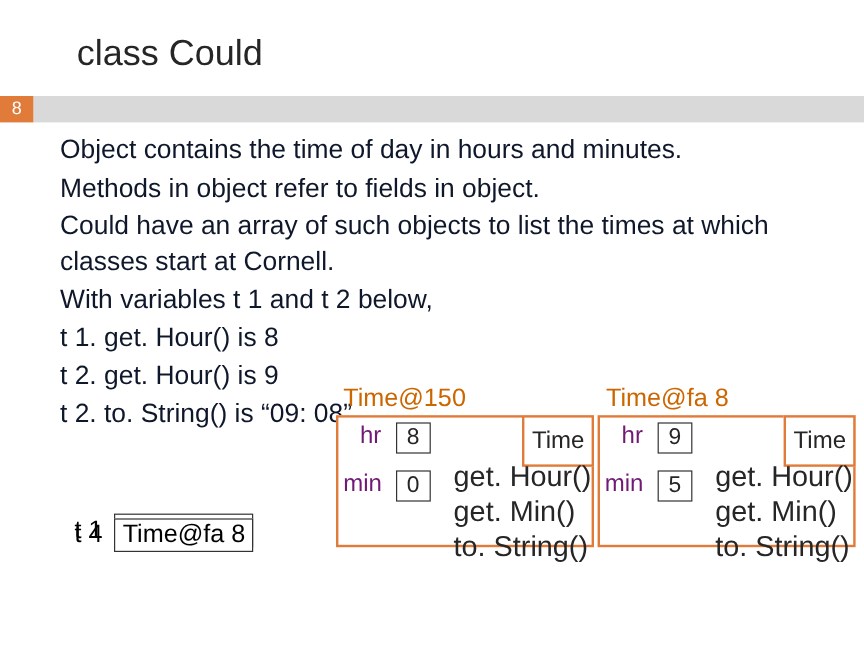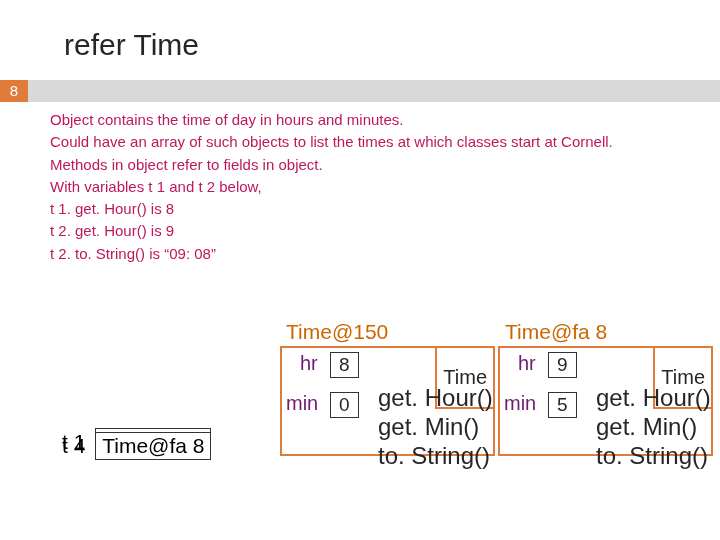--- a/index.html
+++ b/index.html
@@ -38,22 +38,22 @@
     top: 80px;
     right: 0;
     height: 22px;
     background: #d9d9d9;
   }
   .body {
     position: absolute;
     left: 50px;
     top: 110px;
     right: 20px;
-    font-size: 15px;
-    color: #be185d;
+    font-size: 22px;
+    color: #0f172a;
     line-height: 1.35;
   }
   .body p { margin-bottom: 2px; }
 
   .diagrams {
     position: absolute;
     left: 280px;
     top: 320px;
     width: 430px;
     height: 180px;
@@ -82,21 +82,21 @@
     padding: 1px 8px;
     font-size: 19px;
     text-align: center;
     min-width: 28px;
   }
   .type-tab {
     position: absolute;
     right: -2px;
     border: 2px solid #e07b3a;
     background: #fff;
-    padding: 18px 6px;
+    padding: 8px 6px;
     font-size: 20px;
   }
   .method-list {
     position: absolute;
     font-size: 24px;
     color: #262626;
     line-height: 1.2;
   }
 
   .var-row {
@@ -107,28 +107,28 @@
   .var-box {
     display: inline-block;
     border: 1px solid #333;
     padding: 1px 6px;
     background: #fff;
   }
 </style>
 </head>
 <body>
 
-<div class="title">refer Time</div>
+<div class="title">class Could</div>
 <div class="page-badge">8</div>
 <div class="page-bar"></div>
 
 <div class="body">
   <p>Object contains the time of day in hours and minutes.</p>
+  <p>Methods in object refer to fields in object.</p>
   <p>Could have an array of such objects to list the times at which classes start at Cornell.</p>
-  <p>Methods in object refer to fields in object.</p>
   <p>With variables t 1 and t 2 below,</p>
   <p>t 1. get. Hour()  is  8</p>
   <p>t 2. get. Hour()  is  9</p>
   <p>t 2. to. String()  is  “09: 08”</p>
 </div>
 
 <div class="var-row" style="left:62px; top:388px;margin-top:40px;">
   <span class="var-label">t 1</span>
   <span class="var-box">Time@150</span>
 </div>

